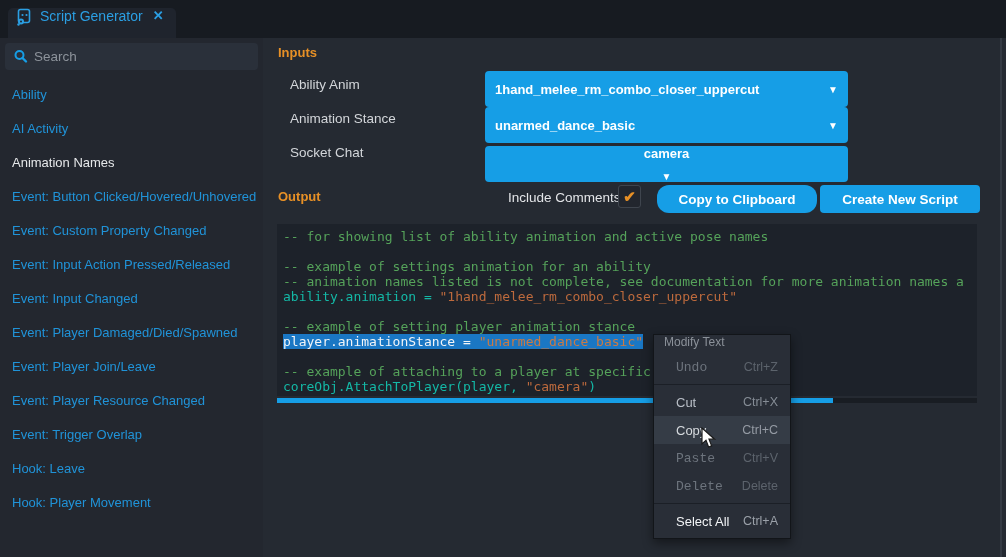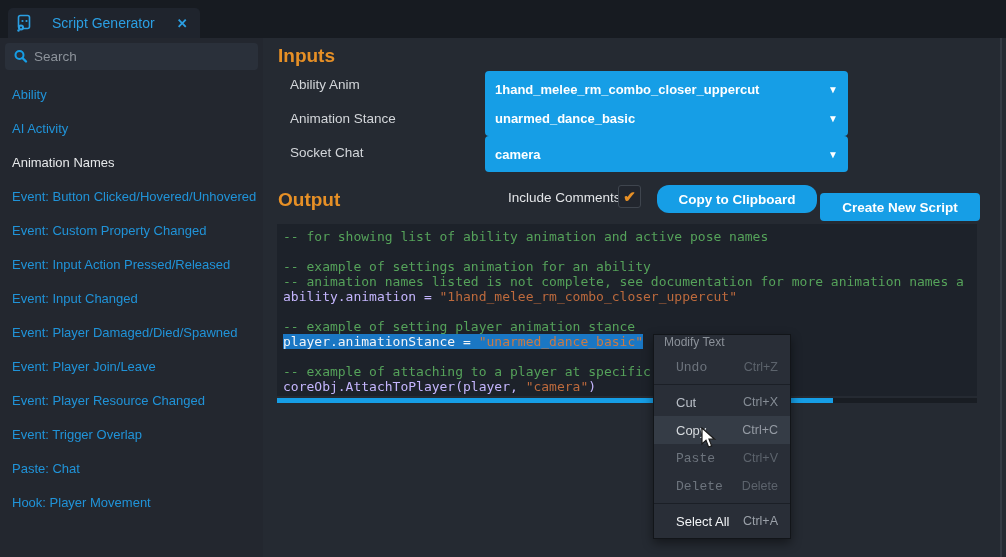--- a/index.html
+++ b/index.html
@@ -7,21 +7,21 @@
   body {
     background:#252a32;
     font-family:"Liberation Sans", sans-serif;
     position:relative;
     color:#d6d9dd;
   }
   
   .topbar { position:absolute; left:0; top:0; width:1006px; height:38px; background:#171b21; }
   .tab {
     position:absolute; left:8px; top:8px; height:30px; background:#1f242d;
-    border-radius:5px 5px 0 0; display:flex; align-items:center; gap:19px; padding:0 12px 0 8px;
+    border-radius:5px 5px 0 0; display:flex; align-items:flex-start; gap:7px; padding:0 12px 0 8px;
   }
   .tab-title { color:#2b9fe3; font-size:14px; }
   .tab-close { color:#2b9fe3; font-size:13px; font-weight:bold; cursor:default; margin-left:3px; }
   
   .sidebar { position:absolute; left:0; top:38px; width:263px; height:519px; background:#23272f; }
   .searchbox {
     position:absolute; left:5px; top:5px; width:253px; height:27px; background:#2a303a;
     border-radius:4px; display:flex; align-items:center; padding:0 8px; gap:6px;
   }
   .searchbox input {
@@ -30,21 +30,21 @@
   }
   .searchbox input::placeholder { color:#8d939b; }
   .side-list { position:absolute; left:0; top:40px; width:263px; }
   .side-item {
     height:34px; line-height:34px; padding-left:12px; font-size:13px; color:#2093d8;
     white-space:nowrap; overflow:hidden; cursor:default;
   }
   .side-item.selected { color:#e6e8ea; }
   
   .main { position:absolute; left:263px; top:38px; width:743px; height:519px; background:#252a32; }
-  .section-header { position:absolute; font-size:19px; font-weight:bold; color:#e79026; }
+  .section-header { position:absolute; font-size:13px; font-weight:bold; color:#e79026; }
   .field-label { position:absolute; font-size:13.5px; color:#d3d6da; }
   .dropdown {
     position:absolute; left:222px; width:363px; height:36px; background:#169ee6; border-radius:4px;
     display:flex; align-items:center; justify-content:space-between; padding:0 10px; cursor:default;
   }
   .dropdown .val { color:#ffffff; font-size:13px; font-weight:bold; }
   .dropdown .caret { color:#ffffff; font-size:10px; }
   .inc-label { position:absolute; font-size:13.5px; color:#e3e5e8; }
   .checkbox {
     position:absolute; width:23px; height:23px; background:#22262e; border:1px solid #3f454e;
@@ -57,21 +57,21 @@
     cursor:default;
   }
   
   .code-panel {
     position:absolute; left:14px; top:186px; width:700px; height:172px; background:#1d222a;
     font-family:"DejaVu Sans Mono", monospace; font-size:13px; padding:5px 0 0 6px;
     overflow:hidden; white-space:pre;
   }
   .code-line { height:15px; line-height:15px; }
   .seg-com { color:#55a25a; }
-  .seg-code { color:#c4b5fd; }
+  .seg-code { color:#14b8a6; }
   .seg-str { color:#bd6a3d; }
   .sel { background:#1a77c4; }
   .sel .seg-code { color:#f2f5f8; }
   .sel .seg-str { color:#c97a45; }
   .hscroll {
     position:absolute; left:14px; top:360px; width:700px; height:5px; background:#191d23;
   }
   .hscroll .thumb { position:absolute; left:0; top:0; width:556px; height:5px; background:#169ee6; }
   .right-strip { position:absolute; left:737px; top:0; width:2px; height:519px; background:#343a43; }
   
@@ -134,52 +134,52 @@
       <div class="side-item">AI Activity</div>
       <div class="side-item selected">Animation Names</div>
       <div class="side-item">Event: Button Clicked/Hovered/Unhovered</div>
       <div class="side-item">Event: Custom Property Changed</div>
       <div class="side-item">Event: Input Action Pressed/Released</div>
       <div class="side-item">Event: Input Changed</div>
       <div class="side-item">Event: Player Damaged/Died/Spawned</div>
       <div class="side-item">Event: Player Join/Leave</div>
       <div class="side-item">Event: Player Resource Changed</div>
       <div class="side-item">Event: Trigger Overlap</div>
-      <div class="side-item">Paste: Chat</div>
+      <div class="side-item">Hook: Leave</div>
       <div class="side-item">Hook: Player Movement</div>
     </div>
 </div>
 
 <div class="main">
   <div class="section-header" style="left:15px; top:7px;">Inputs</div>
   <div id="fields">
       <div class="field-label" style="left: 27px; top: 39px;">Ability Anim</div>
       <div class="dropdown" style="top: 33px;">
         <span class="val">1hand_melee_rm_combo_closer_uppercut</span>
         <span class="caret">▼</span>
       </div>
       <div class="field-label" style="left: 27px; top: 73px;">Animation Stance</div>
-      <div class="dropdown" style="top: 62px;">
+      <div class="dropdown" style="top: 69px;">
         <span class="val">unarmed_dance_basic</span>
         <span class="caret">▼</span>
       </div>
       <div class="field-label" style="left: 27px; top: 107px;">Socket Chat</div>
-      <div class="dropdown" style="top: 98px;">
+      <div class="dropdown" style="top: 108px; flex-direction: column;">
         <span class="val">camera</span>
         <span class="caret">▼</span>
       </div>
     </div>
 
   <div class="section-header" style="left:15px; top:151px;">Output</div>
   <div class="inc-label" style="left:245px; top:152px;">Include Comments</div>
   <div class="checkbox" style="left:355px; top:147px;">
     <span class="mark">✔</span>
   </div>
   <button class="btn" style="left:394px; top:147px;border-radius:12px;">Copy to Clipboard</button>
-  <button class="btn" style="left:557px; top:155px;">Create New Script</button>
+  <button class="btn" style="left:557px; top:147px;">Create New Script</button>
 
   <div class="code-panel" id="code-panel"><div class="code-line"><span class="seg-com">-- for showing list of ability animation and active pose names</span></div><div class="code-line">&nbsp;</div><div class="code-line"><span class="seg-com">-- example of settings animation for an ability</span></div><div class="code-line"><span class="seg-com">-- animation names listed is not complete, see documentation for more animation names a</span></div><div class="code-line"><span class="seg-code">ability.animation = </span><span class="seg-str">"1hand_melee_rm_combo_closer_uppercut"</span></div><div class="code-line">&nbsp;</div><div class="code-line"><span class="seg-com">-- example of setting player animation stance</span></div><div class="code-line"><span class="sel"><span class="seg-code">player.animationStance = </span><span class="seg-str">"unarmed_dance_basic"</span></span></div><div class="code-line">&nbsp;</div><div class="code-line"><span class="seg-com">-- example of attaching to a player at specific socket</span></div><div class="code-line"><span class="seg-code">coreObj.AttachToPlayer(player, </span><span class="seg-str">"camera"</span><span class="seg-code">)</span></div></div>
   <div class="hscroll">
     <div class="thumb"></div>
   </div>
   <div class="right-strip"></div>
 </div>
 
 <div class="ctx-menu">
   <div class="ctx-header">Modify Text</div>

